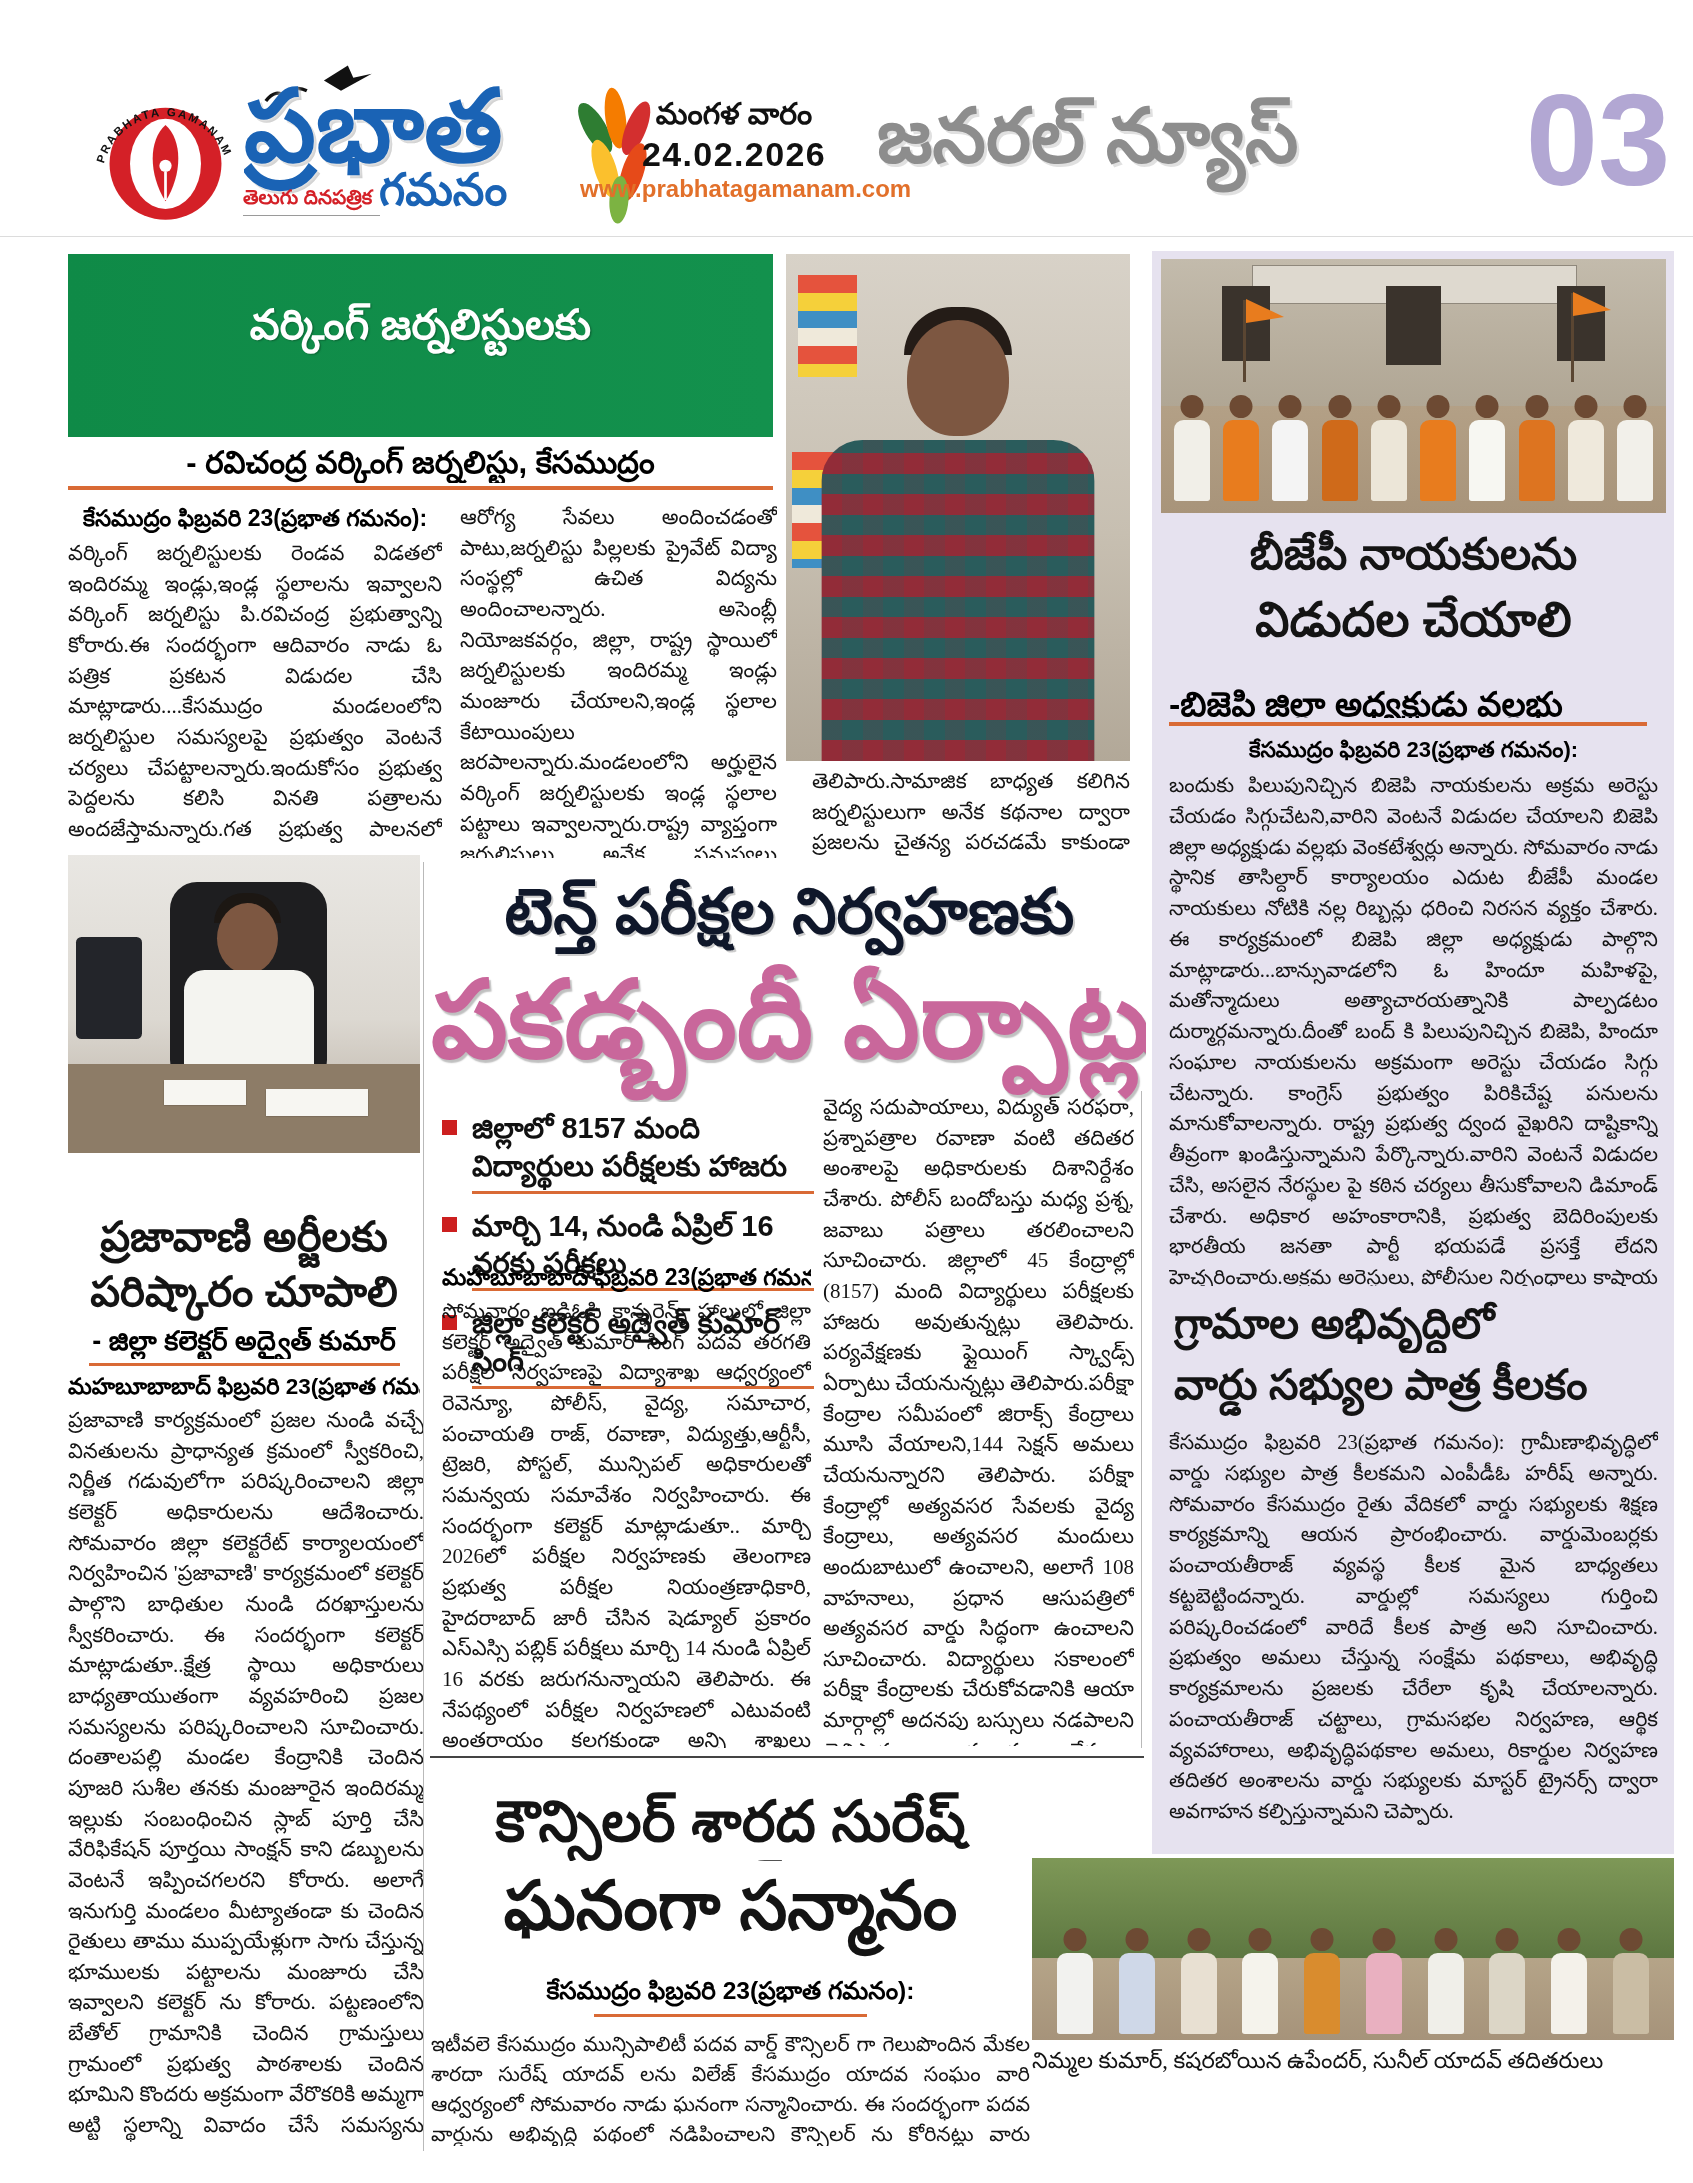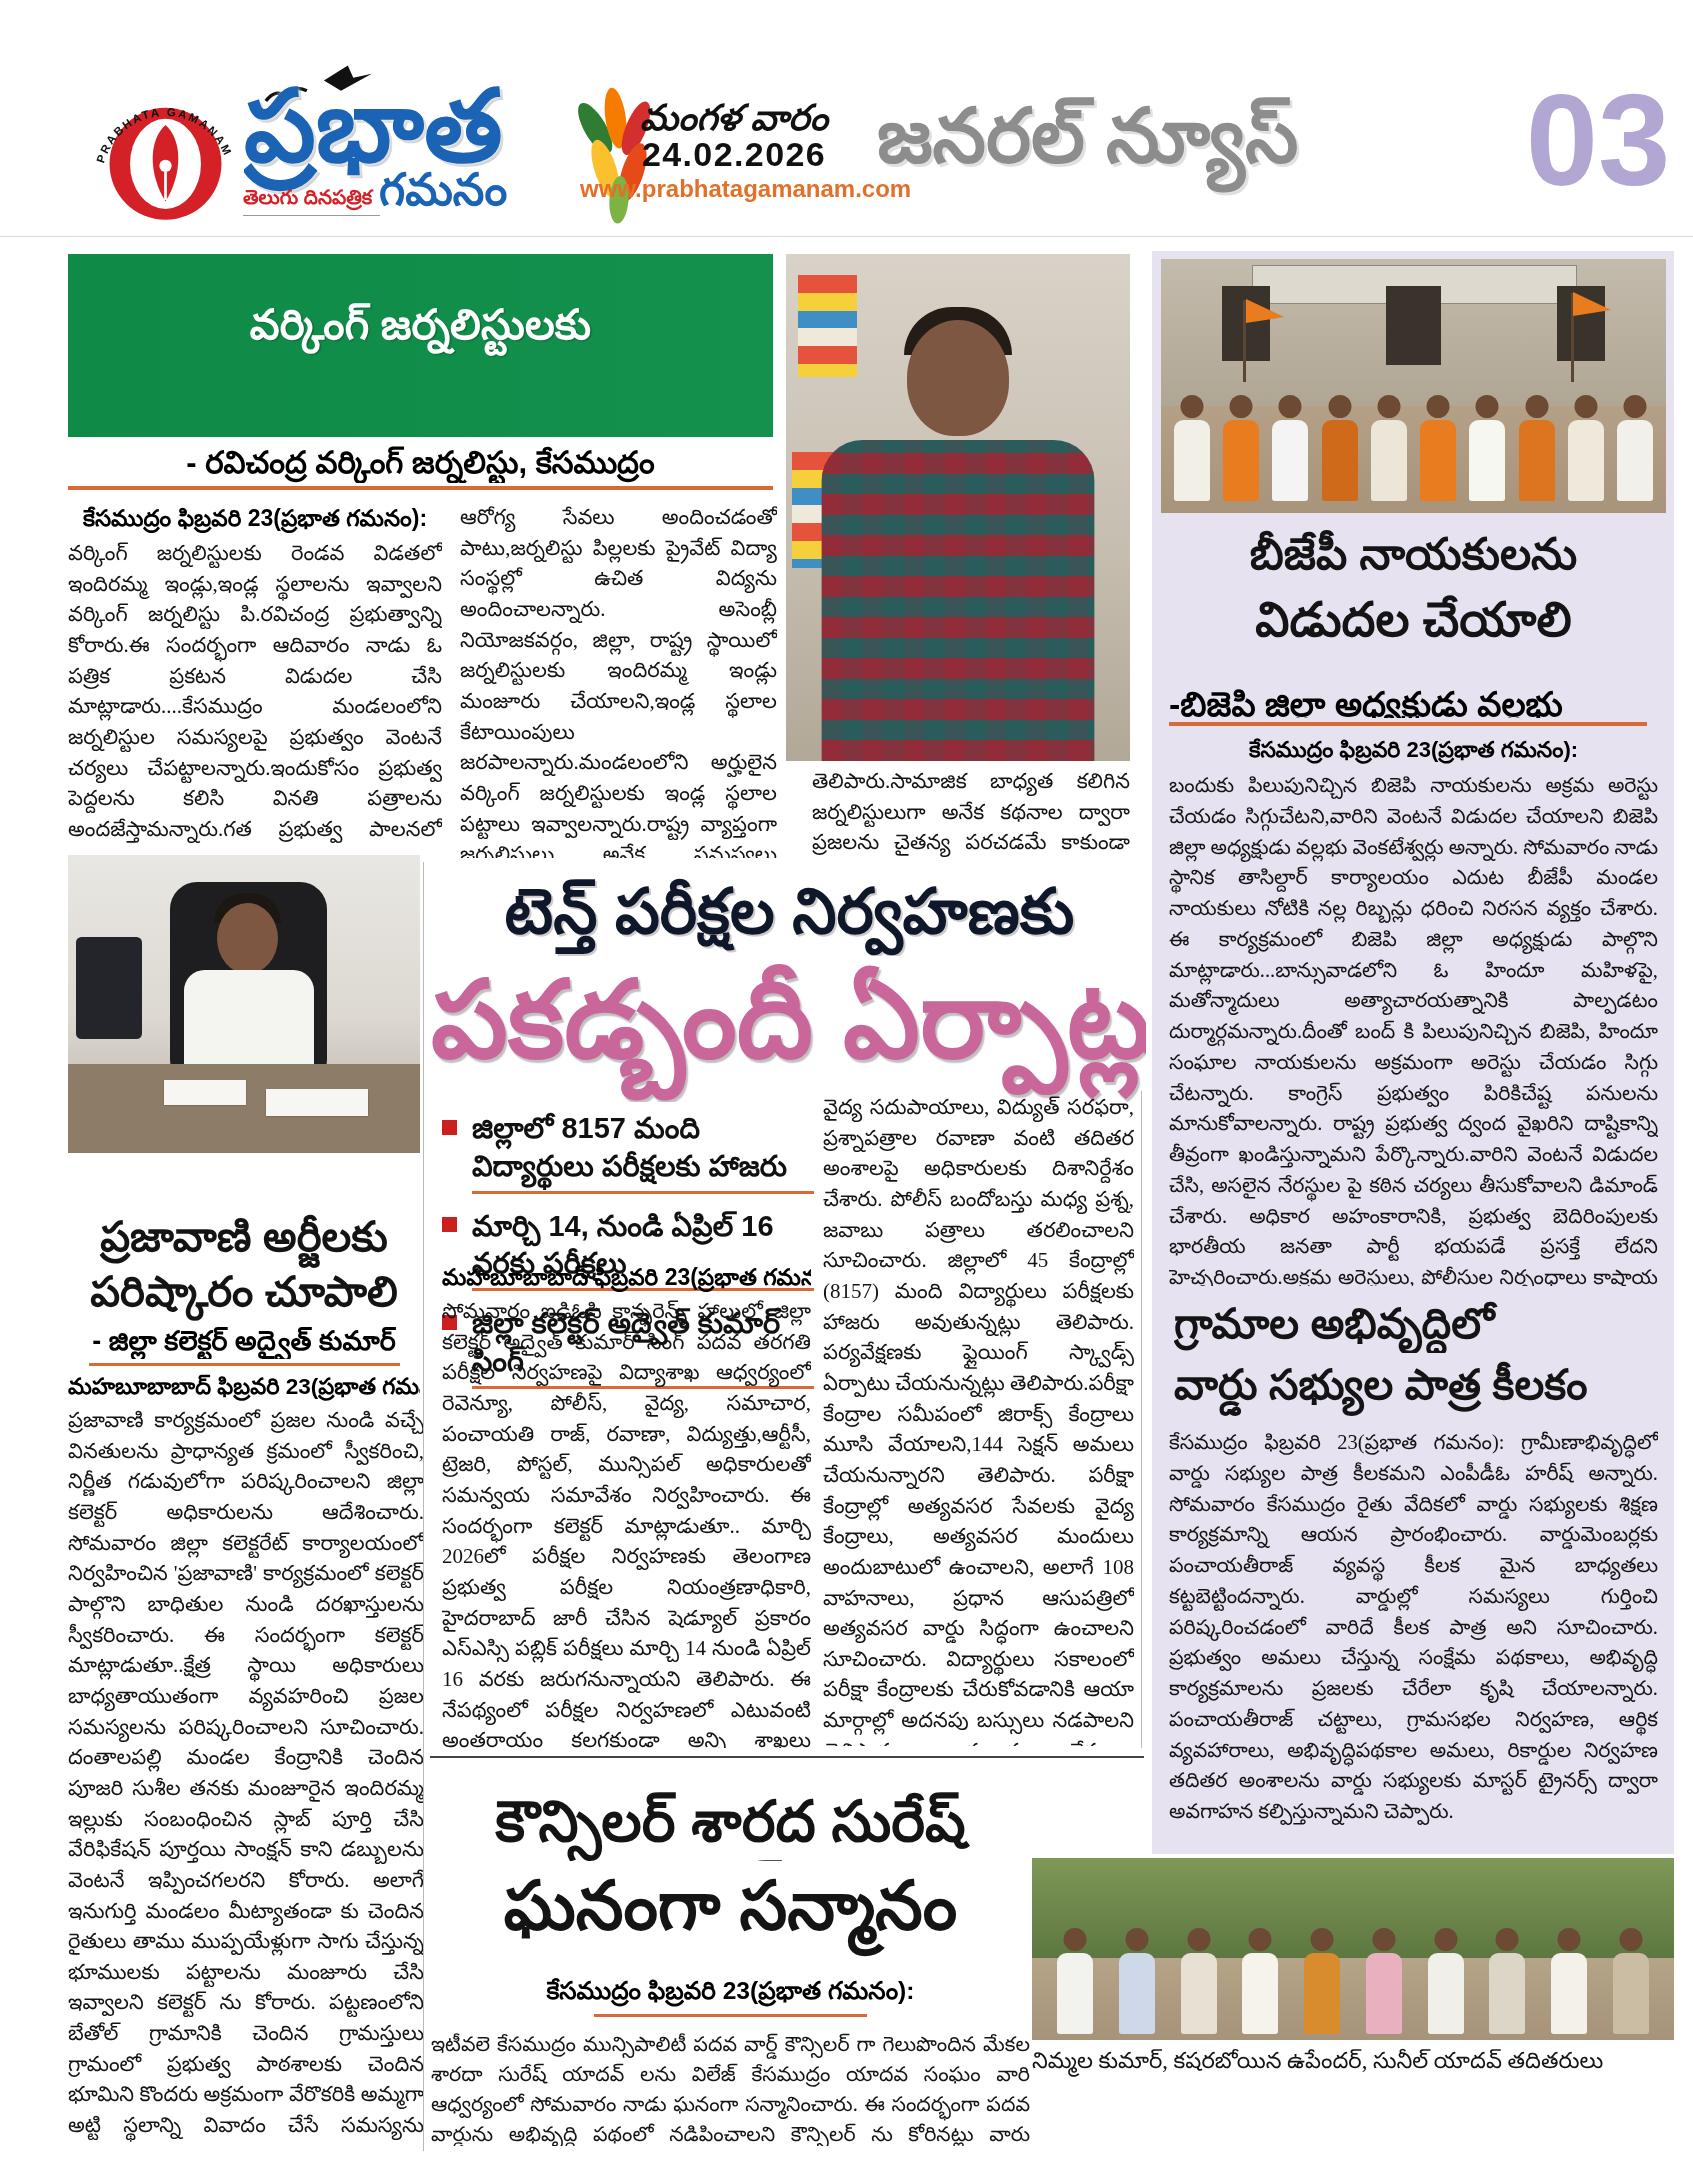--- a/index.html
+++ b/index.html
@@ -13,21 +13,21 @@
   .dateline{font-weight:bold;font-size:23px;color:#000;overflow:hidden;white-space:nowrap;}
   .orange-rule{background:#d96a35;}
   .vrule{background:#b9b9b9;width:1.4px;}
   .hrule{background:#444;height:2px;}
 
   
   .m-title{font-size:101px;font-weight:800;color:#1a63b5;line-height:1;
            text-shadow:0 0 4.1px #fff,2.7px 2.7px 0 rgba(120,120,120,.35);}
   .m-sub{font-size:45px;font-weight:800;color:#1a63b5;text-shadow:0 0 2.7px #fff;}
   .m-tagline{font-size:20px;color:#d42027;font-weight:bold;border-bottom:1.4px solid #9a9a9a;padding-bottom:2.7px;}
-  .m-day{font-size:36px;font-weight:bold;color:#111;font-style:italic;}
+  .m-day{font-size:30px;font-weight:bold;color:#111;}
   .m-date{font-size:34px;font-weight:bold;color:#111;letter-spacing:1.4px;}
   .m-site{font-size:24px;font-weight:bold;color:#e2702a;}
   .m-section{font-size:76px;font-weight:800;color:#8d8d8d;line-height:1.3;
              text-shadow:2.7px 2.7px 0 rgba(0,0,0,0.12);white-space:nowrap;}
   .m-pagenum{font-size:130px;font-weight:800;color:#b2a7d3;line-height:1;}
 
   
   .green-box{background:linear-gradient(90deg,#0f8a47,#18985302);background-color:#13914d;color:#fff;}
   .gb-kicker{font-size:42px;font-weight:bold;line-height:1.2;text-shadow:1.4px 1.4px 1.4px rgba(0,0,0,.25);margin-top:31px;}
   .gb-main{font-size:63px;font-weight:800;line-height:1.15;text-shadow:2px 2px 1.4px rgba(0,0,0,.3);}

